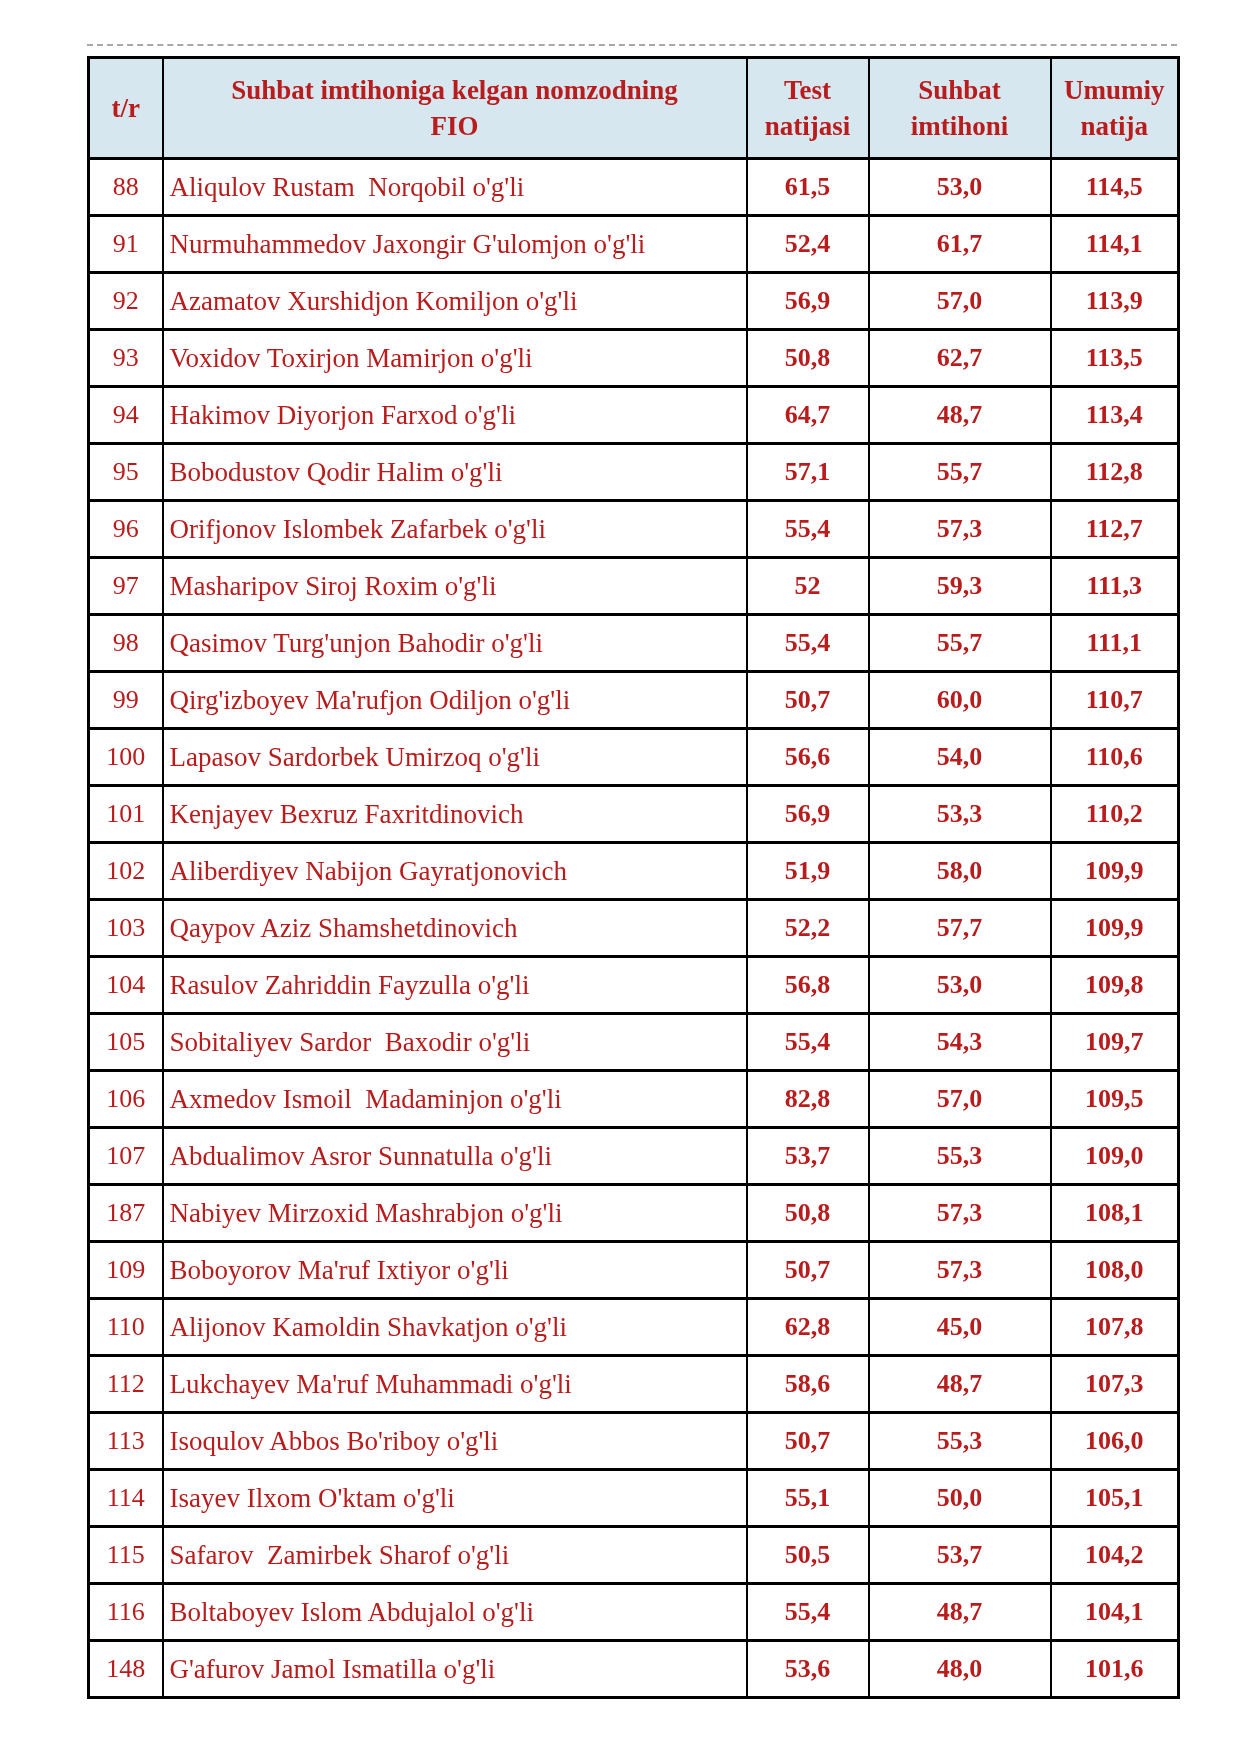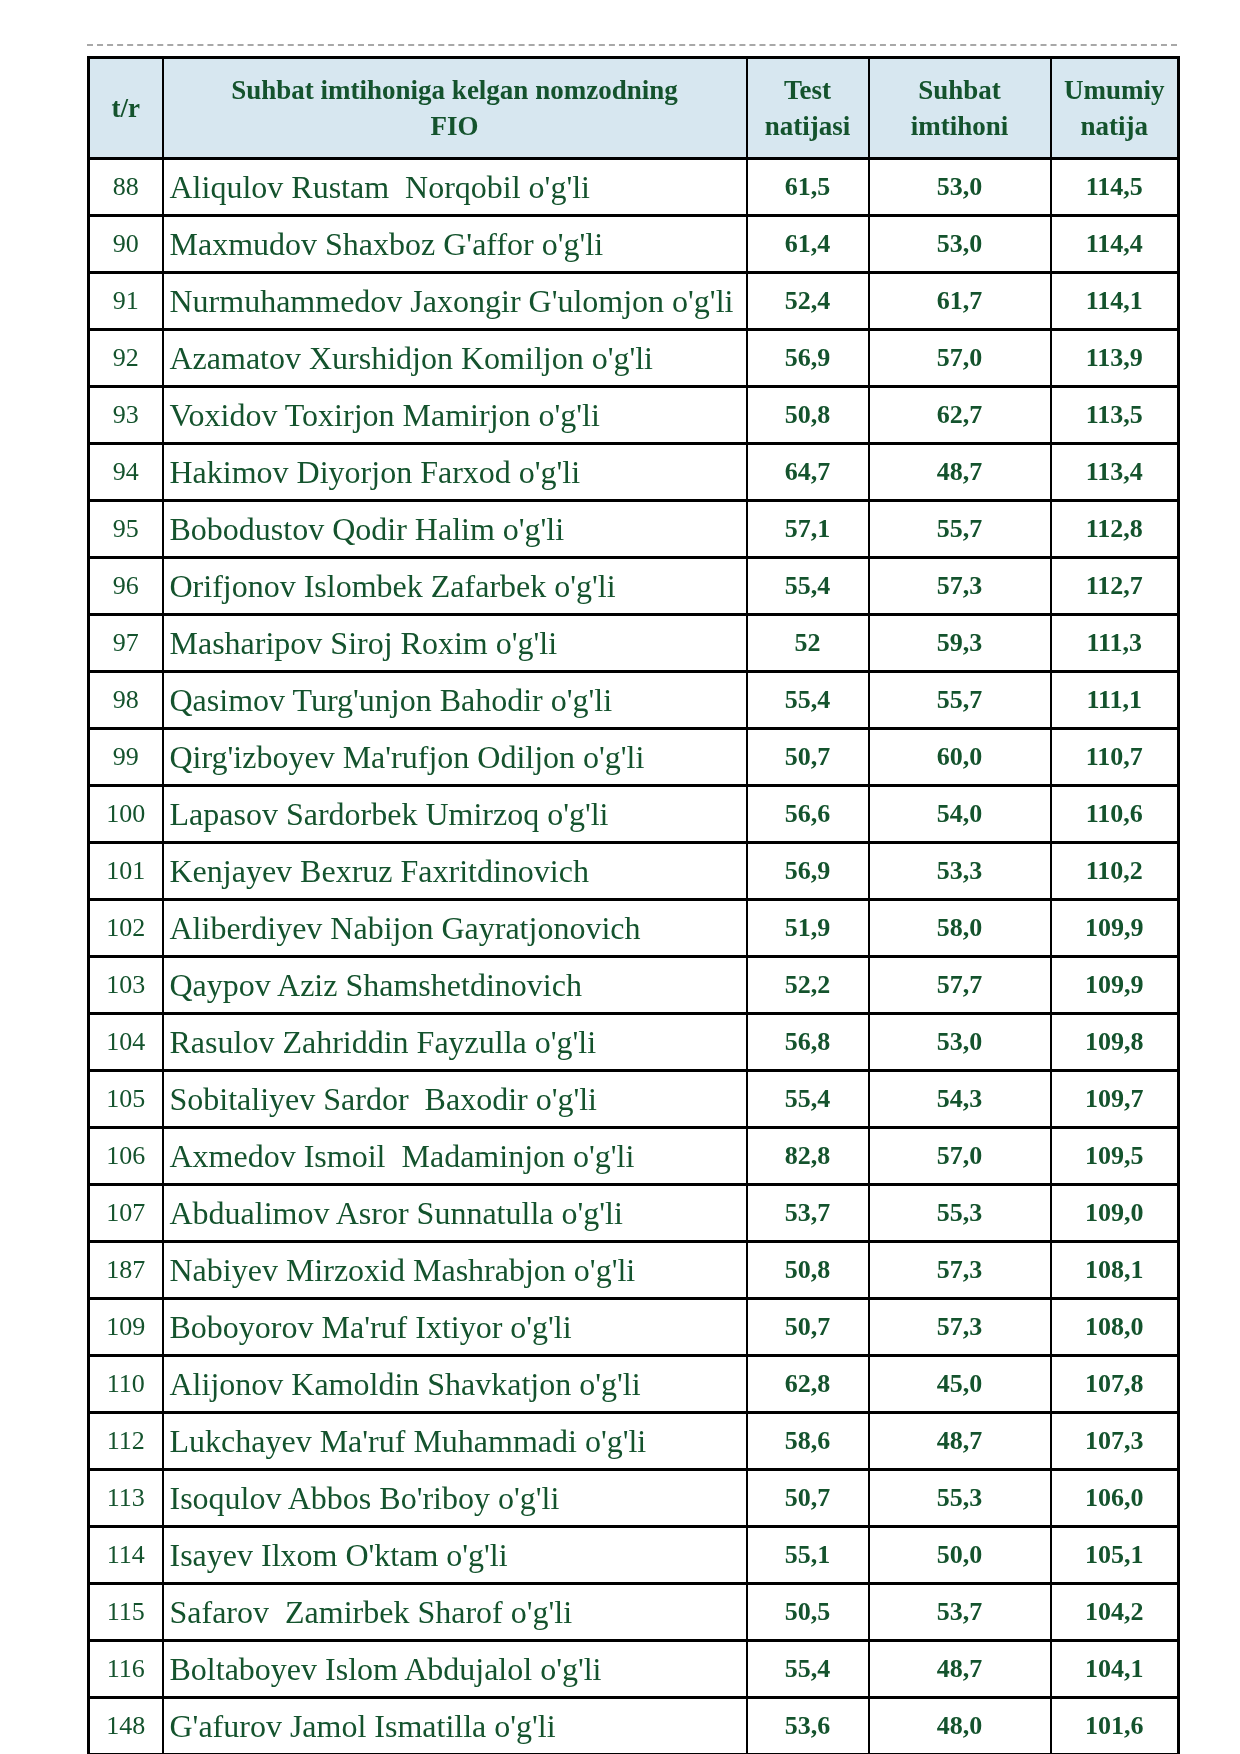--- a/index.html
+++ b/index.html
@@ -6,21 +6,21 @@
     margin: 0;
     padding: 0;
     background: #ffffff;
   }
   .page {
     position: relative;
     width: 1216px;
     height: 1754px;
     background: #ffffff;
     font-family: "Liberation Serif", "DejaVu Serif", serif;
-    color: #14532d;
+    color: #b91c1c;
     overflow: hidden;
   }
   .page-break-line {
     position: absolute;
     left: 87px;
     top: 44px;
     width: 1090px;
     border-top: 2px dashed #a8a8a8;
   }
   table.results {
@@ -55,21 +55,21 @@
   tbody tr {
     height: 50px;
   }
   td.cell-num {
     font-size: 26px;
     text-align: center;
     font-weight: normal;
     padding: 12px 2px;
   }
   td.cell-name {
-    font-size: 32px;
+    font-size: 27px;
     text-align: left;
     font-weight: normal;
     padding: 0 2px 0 6px;
     white-space: pre-wrap;
   }
   td.cell-score {
     font-size: 26px;
     text-align: center;
     font-weight: bold;
     padding: 0 2px;
@@ -104,27 +104,20 @@
     </thead>
     <tbody>
         <tr>
           <td class="cell-num">88</td>
           <td class="cell-name">Aliqulov Rustam  Norqobil o'g'li</td>
           <td class="cell-score">61,5</td>
           <td class="cell-score">53,0</td>
           <td class="cell-score">114,5</td>
         </tr>
         <tr>
-          <td class="cell-num">90</td>
-          <td class="cell-name">Maxmudov Shaxboz G'affor o'g'li</td>
-          <td class="cell-score">61,4</td>
-          <td class="cell-score">53,0</td>
-          <td class="cell-score">114,4</td>
-        </tr>
-        <tr>
           <td class="cell-num">91</td>
           <td class="cell-name">Nurmuhammedov Jaxongir G'ulomjon o'g'li</td>
           <td class="cell-score">52,4</td>
           <td class="cell-score">61,7</td>
           <td class="cell-score">114,1</td>
         </tr>
         <tr>
           <td class="cell-num">92</td>
           <td class="cell-name">Azamatov Xurshidjon Komiljon o'g'li</td>
           <td class="cell-score">56,9</td>

